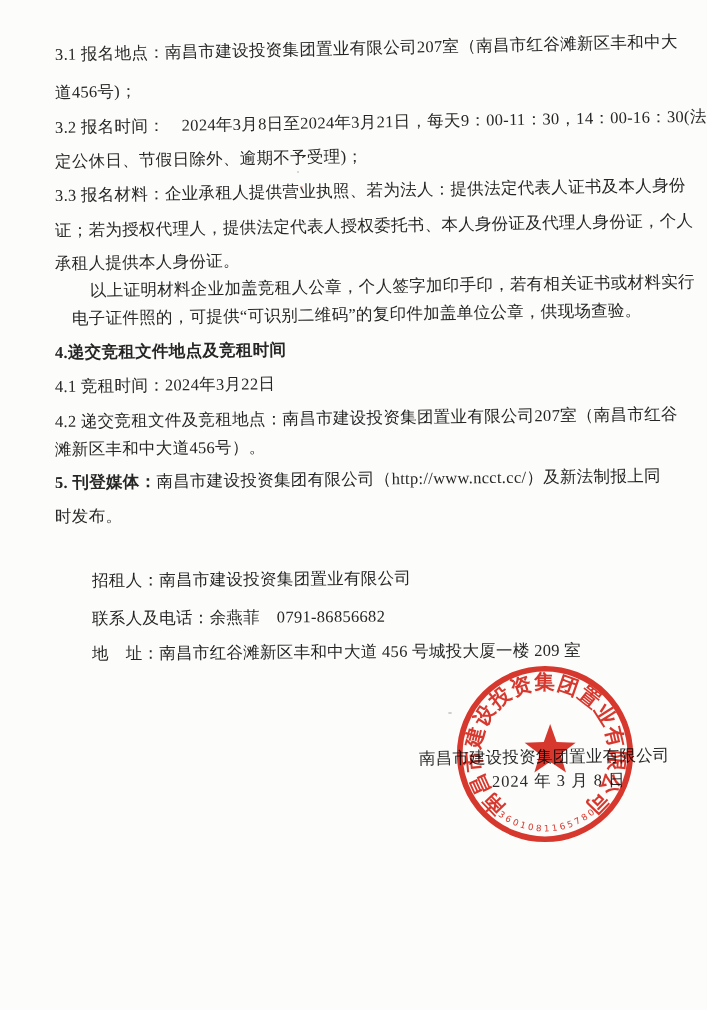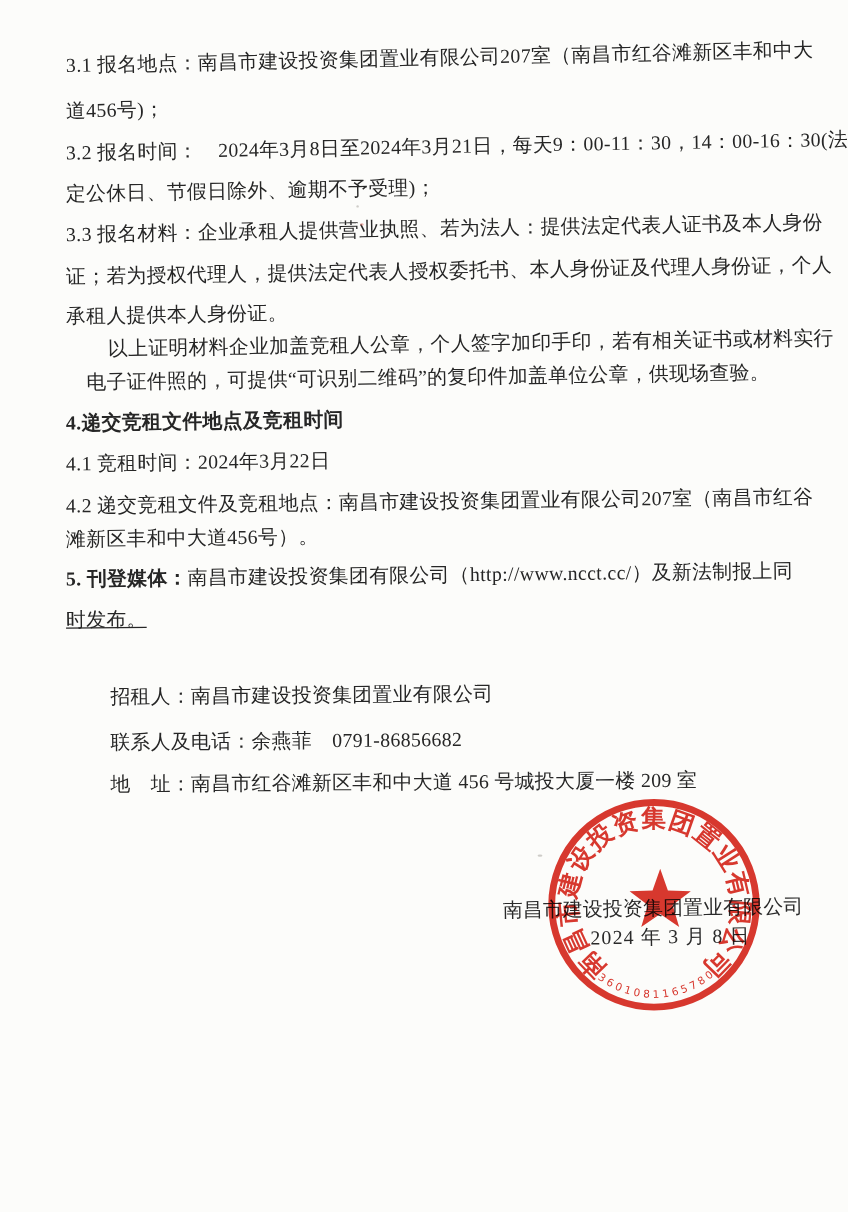--- a/index.html
+++ b/index.html
@@ -54,21 +54,21 @@
       <div class="line" style="top: 186px; left: 55px; transform: rotate(-0.95deg);"><span>3.3 报名材料：企业承租人提供营业执照、若为法人：提供法定代表人证书及本人身份</span></div>
       <div class="line" style="top: 221px; left: 55px; transform: rotate(-0.9deg);"><span>证；若为授权代理人，提供法定代表人授权委托书、本人身份证及代理人身份证，个人</span></div>
       <div class="line" style="top: 254px; left: 55px; transform: rotate(-0.9deg);"><span>承租人提供本人身份证。</span></div>
       <div class="line" style="top: 281px; left: 90px; transform: rotate(-0.85deg);"><span>以上证明材料企业加盖竞租人公章，个人签字加印手印，若有相关证书或材料实行</span></div>
       <div class="line" style="top: 309px; left: 72px; transform: rotate(-0.85deg);"><span>电子证件照的，可提供“可识别二维码”的复印件加盖单位公章，供现场查验。</span></div>
       <div class="line" style="top: 343px; left: 55px; transform: rotate(-0.75deg);"><span class="b">4.递交竞租文件地点及竞租时间</span></div>
       <div class="line" style="top: 377px; left: 55px; transform: rotate(-0.75deg);"><span>4.1 竞租时间：2024年3月22日</span></div>
       <div class="line" style="top: 412px; left: 55px; transform: rotate(-0.7deg);"><span>4.2 递交竞租文件及竞租地点：南昌市建设投资集团置业有限公司207室（南昌市红谷</span></div>
       <div class="line" style="top: 440px; left: 55px; transform: rotate(-0.7deg);"><span>滩新区丰和中大道456号）。</span></div>
       <div class="line" style="top: 473px; left: 55px; transform: rotate(-0.65deg);"><span class="b">5. 刊登媒体：</span><span>南昌市建设投资集团有限公司（http://www.ncct.cc/）及新法制报上同</span></div>
-      <div class="line" style="top: 507px; left: 55px; transform: rotate(-0.65deg); text-decoration: underline;"><span>时发布。</span></div>
+      <div class="line" style="top: 507px; left: 55px; transform: rotate(-0.65deg);"><span>时发布。</span></div>
       <div class="line" style="top: 571px; left: 92px; transform: rotate(-0.45deg);"><span>招租人：南昌市建设投资集团置业有限公司</span></div>
       <div class="line" style="top: 609px; left: 92px; transform: rotate(-0.45deg);"><span>联系人及电话：余燕菲　0791-86856682</span></div>
       <div class="line" style="top: 644px; left: 92px; transform: rotate(-0.4deg);"><span>地　址：南昌市红谷滩新区丰和中大道 456 号城投大厦一楼 209 室</span></div>
     </div>
 
   <div class="sig-line" style="left:419px;top:748px;">南昌市建设投资集团置业有限公司</div>
   <div class="sig-line" style="left:492px;top:771px;letter-spacing:1px;">2024 年 3 月 8 日</div>
 
   <div id="seal-wrap" style="color: rgb(215, 39, 29);">
     <svg viewBox="0 0 180 180" xmlns="http://www.w3.org/2000/svg">

